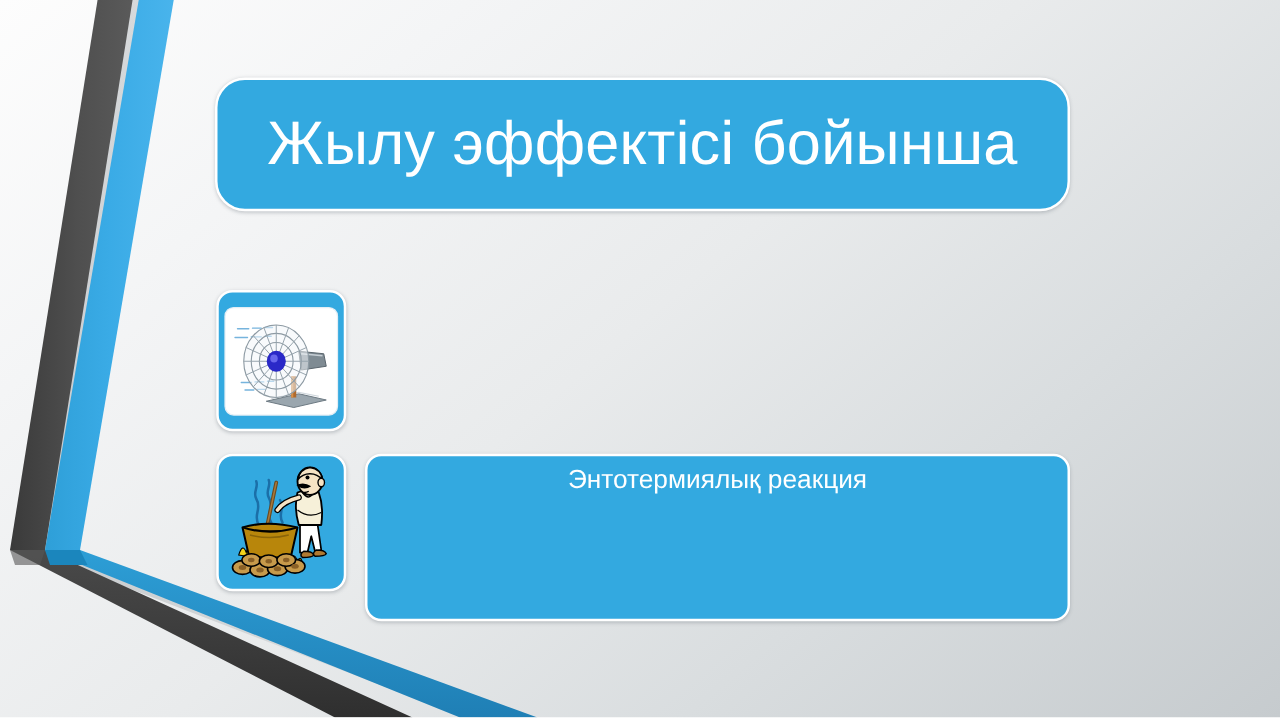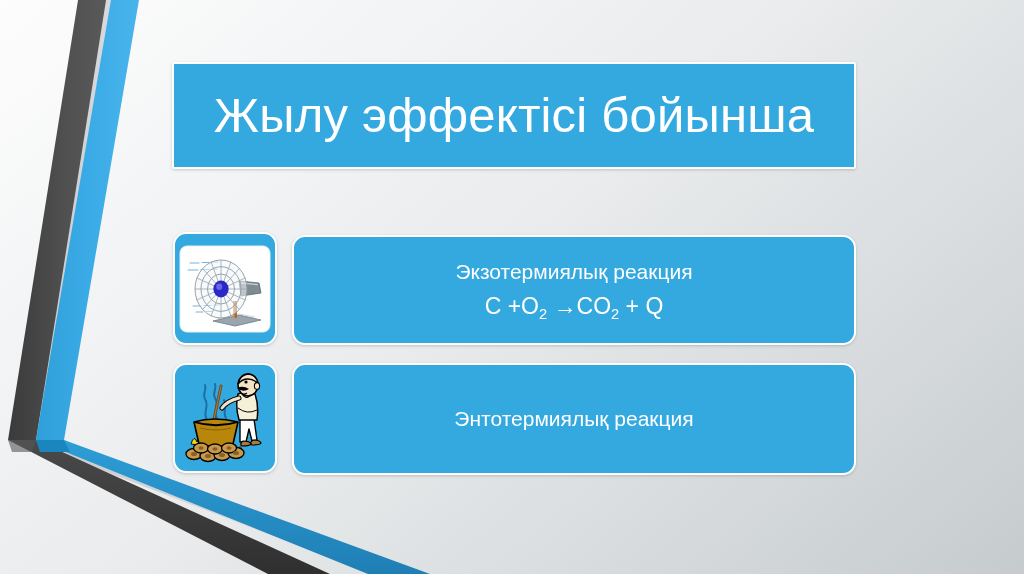--- a/index.html
+++ b/index.html
@@ -38,40 +38,40 @@
     align-items:center;
     justify-content:center;
     text-align:center;
     color:#ffffff;
   }
 
   
   #title-card {
     left:172px; top:62px;
     width:684px; height:107px;
-    border-radius:2px;
+    border-radius:24px;
   }
   #title-text {
     font-size:49px;
     font-weight:400;
     letter-spacing:0.2px;
     line-height:1.05;
     white-space:nowrap;
     color:#ffffff;
   }
 
   
   .text-card {
     left:292px;
     width:564px;
     padding:6px 18px;
     gap:9px;
   }
   #text-card-1 { top:235px; height:110px; }
-  #text-card-2 { top:363px; height:112px; }
+  #text-card-2 { top:363px; height:134px;justify-content:space-between; }
   .reaction-name {
     font-size:21px;
     font-weight:400;
     line-height:1.2;
     color:#ffffff;
   }
   .reaction-formula {
     font-size:23px;
     font-weight:400;
     line-height:1.2;
@@ -195,24 +195,20 @@
             <line x1="24.4" y1="-11.1" x2="-24.4" y2="11.1"></line>
           </g>
 
           <ellipse cx="0" cy="0" rx="7.6" ry="8.4" fill="#2a29c8"></ellipse>
           <ellipse cx="-1.8" cy="-2.2" rx="3" ry="3.2" fill="#6f6ef0" opacity="0.9"></ellipse>
         </g>
       </svg>
     </span>
   </div>
 
-  <div class="card text-card" id="text-card-1">
-    <div class="reaction-name">Экзотермиялық реакция</div>
-    <div class="reaction-formula"><span>C +O</span><sub>2</sub><span> →CO</span><sub>2</sub><span> + Q</span></div>
-  </div>
 
   <div class="card pic-card" id="pic-card-2">
     <span>
       <svg width="96" height="100" viewBox="0 0 96 100" xmlns="http://www.w3.org/2000/svg">
 
         <g stroke="#1b6fa8" stroke-width="2" fill="none" stroke-linecap="round">
           <path d="M30 52 C25 44 33 39 28 31 C25 26 30 22 28 17"></path>
           <path d="M40 50 C35 43 43 38 38 30 C35 25 40 21 38 16"></path>
           <path d="M49 50 C45 44 51 39 47 32"></path>
         </g>

